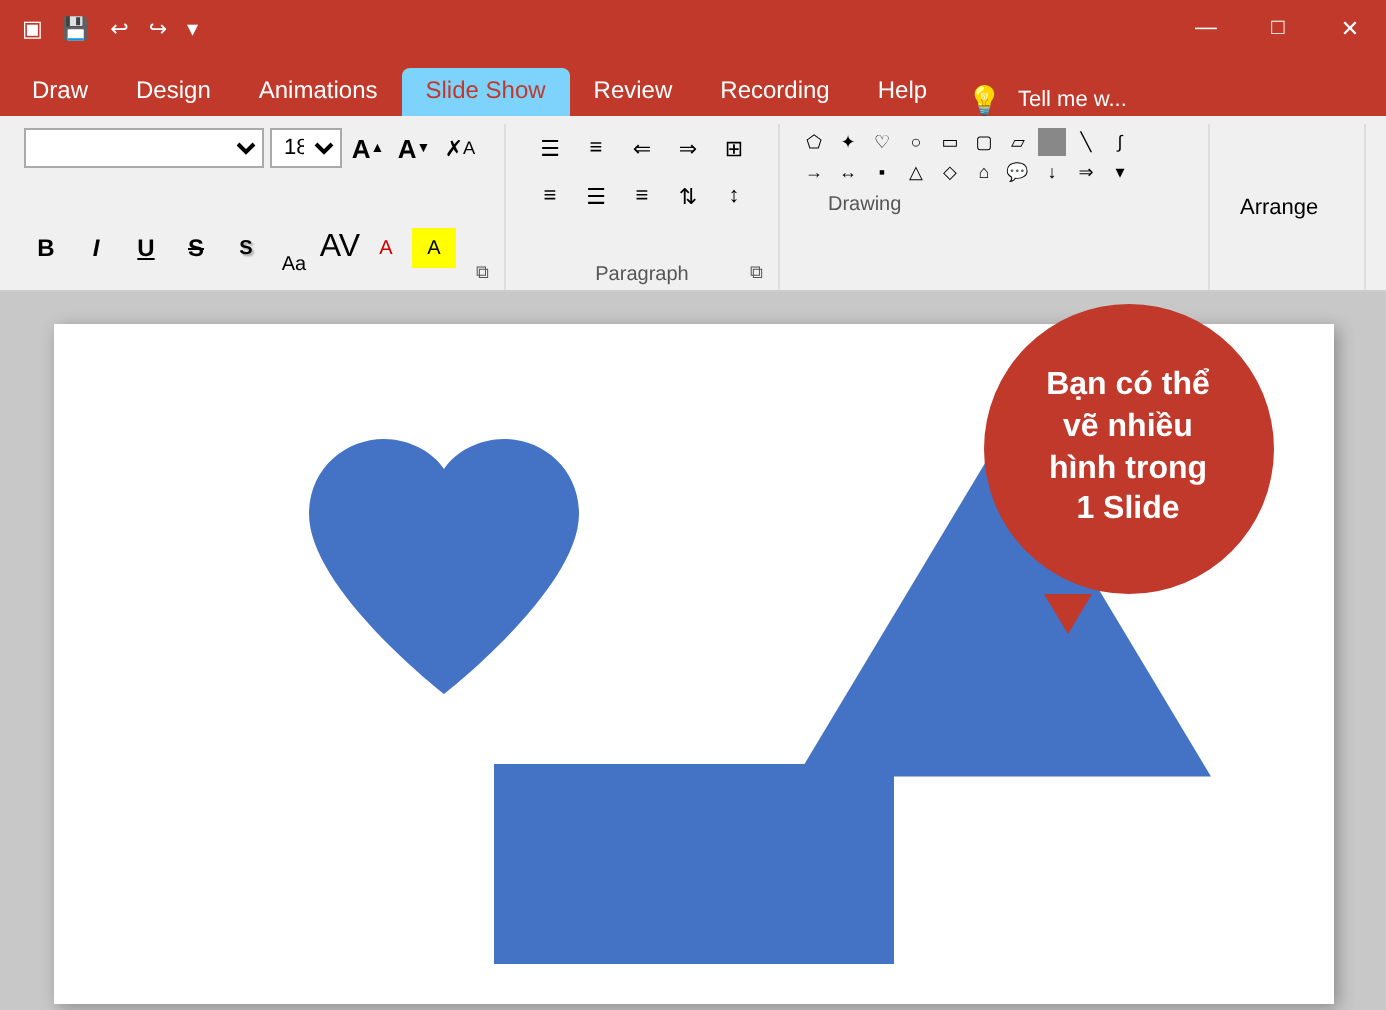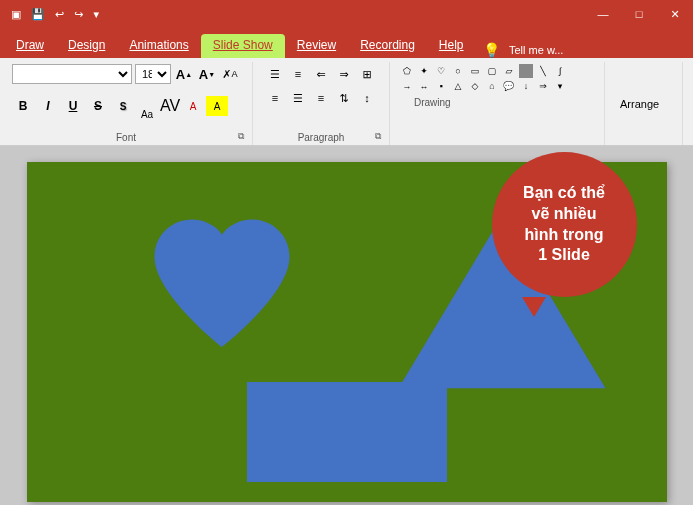--- a/index.html
+++ b/index.html
@@ -62,24 +62,23 @@
       padding-left: 4px;
     }
     .ribbon-tab {
       padding: 4px 12px 6px;
       font-size: 12px;
       color: white;
       cursor: pointer;
       border-radius: 4px 4px 0 0;
       position: relative;
       bottom: 0;
-      text-decoration: underline;
     }
     .ribbon-tab.active {
-      background: #bef264;
+      background: #7dd3fc;
       color: #c0392b;
       padding-bottom: 6px;
       text-align: center;
     }
 
     
     .ribbon-content {
       background: #f0f0f0;
       height: 88px;
       border-bottom: 1px solid #ccc;
@@ -195,21 +194,21 @@
       display: flex;
       align-items: flex-start;
       justify-content: center;
       padding: 16px;
       height: calc(505px - 28px - 30px - 88px);
       position: relative;
       overflow: hidden;
     }
 
     .slide-canvas {
-      background: #4d7c0f;
+      background: #ffffff;
       width: 640px;
       height: 340px;
       position: relative;
       box-shadow: 2px 2px 8px rgba(0,0,0,0.3);
     }
 
     
     .speech-bubble {
       position: absolute;
       top: -10px;
@@ -325,21 +324,21 @@
   </div>
   <div class="help-section">
     <span style="color:white;font-size:14px;">💡</span>
     <span class="help-item" style="color:white;">Tell me w...</span>
   </div>
 </div>
 
 <div class="ribbon-content">
 
   <div class="ribbon-group font-group" style="position:relative; min-width:200px;">
-    <div class="ribbon-group-content" style="flex-direction:column; align-items:flex-start; gap:2px;">
+    <div class="ribbon-group-content" style="flex-direction:column; align-items:flex-start; gap:20px;">
       <div class="font-row">
         <select class="font-select">
           <option></option>
         </select>
         <select class="font-size-select">
           <option>18</option>
         </select>
         <div class="icon-btn" style="font-size:13px; font-weight:bold;">A<sup style="font-size:7px;">▲</sup></div>
         <div class="icon-btn" style="font-size:13px; font-weight:bold;">A<sup style="font-size:7px;">▼</sup></div>
         <div class="icon-btn" style="font-size:11px;">✗<sub>A</sub></div>

